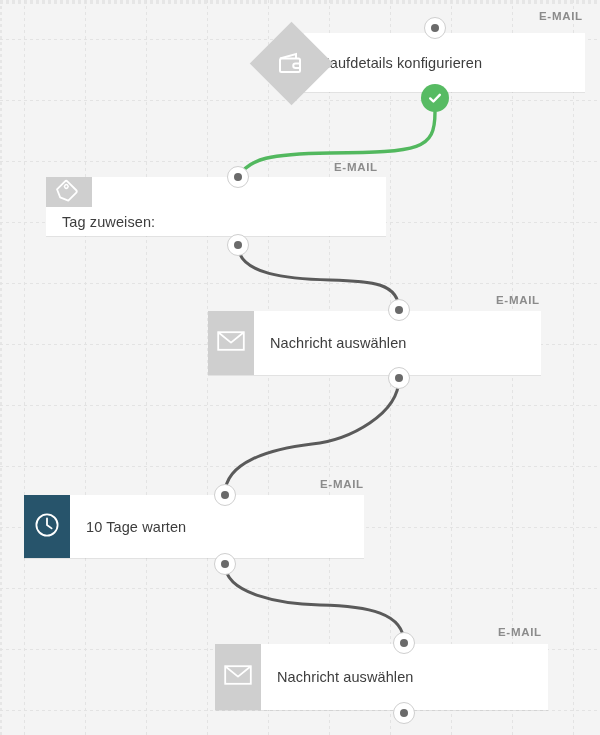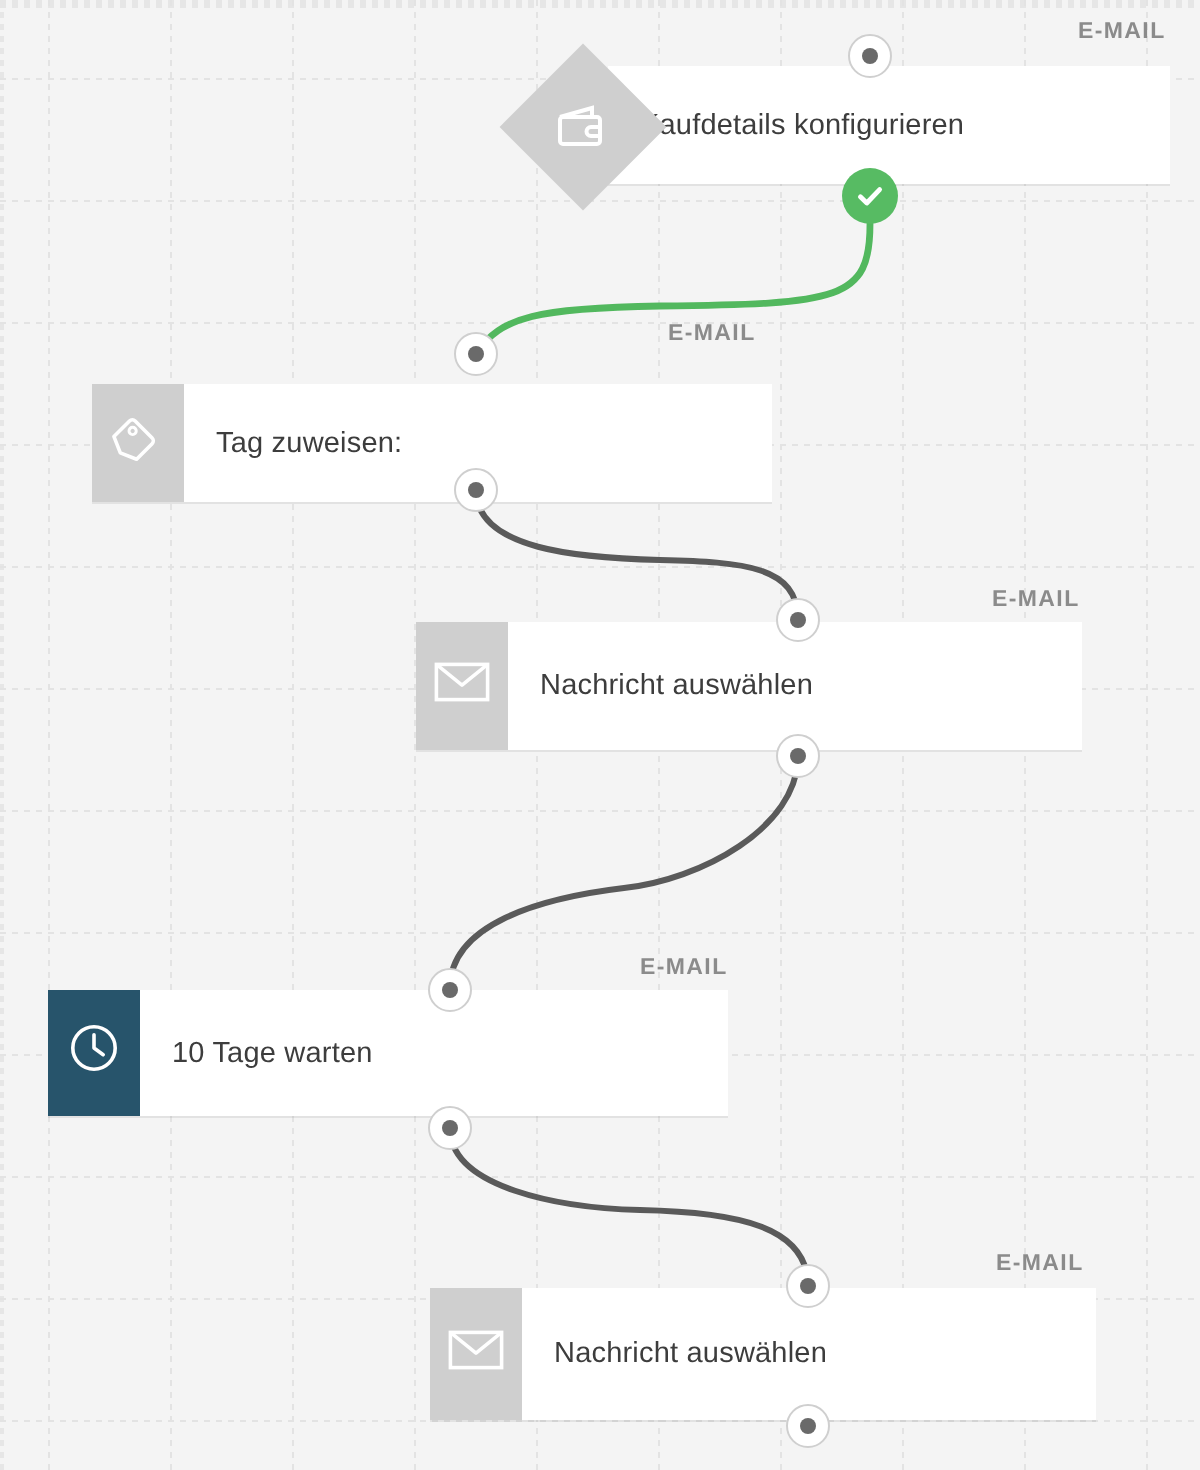--- a/index.html
+++ b/index.html
@@ -207,21 +207,21 @@
   <div class="port" style="left:424px; top:17px;"></div>
 
   <div class="check-badge" style="left:421px; top:84px;">
     <svg width="16" height="16" viewBox="0 0 16 16">
       <path d="M3.2 8.4 L6.4 11.5 L12.8 4.8" fill="none" stroke="#ffffff" stroke-width="2.4" stroke-linecap="round" stroke-linejoin="round"></path>
     </svg>
   </div>
 
   <div class="tag-label" style="left:334px; top:161px;">E-MAIL</div>
 
-  <div class="node" style="left:46px; top:192px; width:340px; height:59px;">
+  <div class="node" style="left:46px; top:177px; width:340px; height:59px;flex-direction:column;">
     <div class="node-icon">
       <span>
         <svg width="26" height="26" viewBox="0 0 26 26">
           <g transform="rotate(-45 13 13)">
             <path d="M5 4 H16 A2 2 0 0 1 18 6 V18 A2 2 0 0 1 16 20 H5 L1.5 12 Z" fill="none" stroke="#ffffff" stroke-width="1.8" stroke-linejoin="round"></path>
             <circle cx="13.6" cy="8.6" r="1.8" fill="none" stroke="#ffffff" stroke-width="1.5"></circle>
           </g>
         </svg>
       </span>
     </div>

